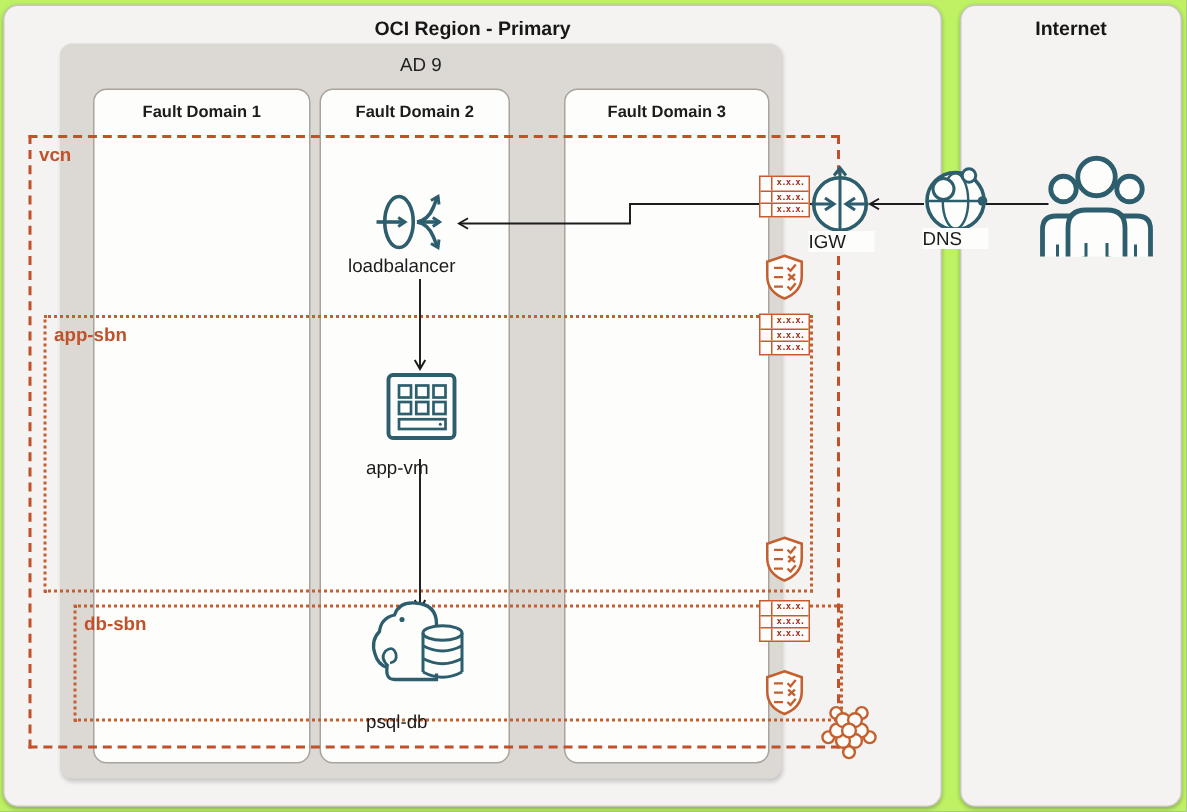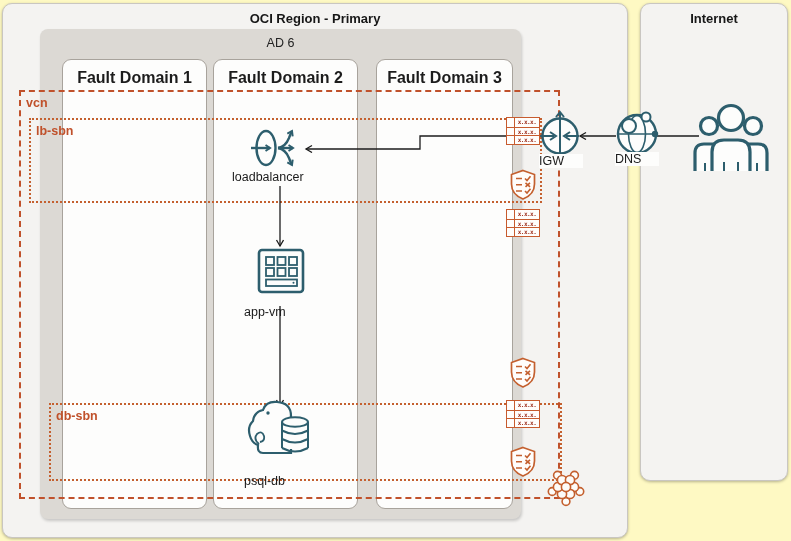--- a/index.html
+++ b/index.html
@@ -1,52 +1,52 @@
 <!DOCTYPE html>
 <html><head>
 <meta charset="utf-8">
 <style>
   * { box-sizing: border-box; margin: 0; padding: 0; }
   body { margin: 0; background: #4b6a74; }
   .canvas {
     position: relative; width: 791px; height: 541px;
-    background: #fef9c3; overflow: hidden;
+    background: #bef264; overflow: hidden;
     font-family: "Liberation Sans", sans-serif;
     text-decoration: underline;
   }
   .panel {
     position: absolute; background: #f4f3f1;
     border: 1px solid #c9c6c1; border-radius: 10px;
     box-shadow: 0 1px 3px rgba(0,0,0,.28);
   }
   #region-panel { left: 2px; top: 3px; width: 626px; height: 535px; }
-  #internet-panel { left: 640px; top: 3px; width: 148px; height: 478px; }
+  #internet-panel { left: 640px; top: 3px; width: 148px; height: 535px; }
   .panel-title {
     position: absolute; top: 7px; width: 100%; text-align: center;
     font-weight: bold; font-size: 13px; color: #171717;
   }
   #ad-panel {
     position: absolute; left: 40px; top: 29px; width: 481px; height: 490px;
     background: #dcd9d4; border-radius: 8px;
     box-shadow: 1px 2px 3px rgba(0,0,0,.18);
   }
   #ad-label {
     position: absolute; left: 40px; top: 36px; width: 481px;
     text-align: center; font-size: 12.5px; color: #222;
   }
   .fd {
     position: absolute; top: 59px; height: 450px;
     background: #fdfdfc; border: 1px solid #a8a39c; border-radius: 9px;
   }
   #fd1 { left: 62px;  width: 145px; }
-  #fd2 { left: 213px; width: 145px; }
+  #fd2 { left: 213px; width: 127px; }
   #fd3 { left: 364px; width: 137px; margin-left: 12px; }
   .fd-label {
     padding-top: 9px; text-align: center;
-    font-weight: bold; font-size: 16px; color: #1c1c1c;
+    font-weight: bold; font-size: 11px; color: #1c1c1c;
   }
   .vcn {
     position: absolute; left: 19px; top: 90px; width: 541px; height: 409px;
     border: 2px dashed #c0512b; z-index: 1;
   }
   .sbn {
     position: absolute; left: 29px; width: 513px;
     border: 2px dotted #c4602f; z-index: 1;
   }
   #sbn-lb  { top: 118px; height: 85px; }
@@ -89,37 +89,37 @@
 
   <div class="panel" id="region-panel">
     <div class="panel-title">OCI Region - Primary</div>
   </div>
 
   <div class="panel" id="internet-panel">
     <div class="panel-title">Internet</div>
   </div>
 
   <div id="ad-panel"></div>
-  <div id="ad-label">AD 6</div>
+  <div id="ad-label">AD 9</div>
 
   <div class="fd" id="fd1">
     <div class="fd-label">Fault Domain 1</div>
   </div>
   <div class="fd" id="fd2">
     <div class="fd-label">Fault Domain 2</div>
   </div>
   <div class="fd" id="fd3">
     <div class="fd-label">Fault Domain 3</div>
   </div>
 
   <div class="vcn">
     <div class="net-label">vcn</div>
   </div>
-  <div class="sbn" id="sbn-lb">
-    <div class="net-label">lb-sbn</div>
+  <div class="sbn" id="sbn-app">
+    <div class="net-label">app-sbn</div>
   </div>
   <div class="sbn" id="sbn-db">
     <div class="net-label">db-sbn</div>
   </div>
 
   <svg id="connector-svg" width="791" height="541">
     <defs>
       <marker id="mB" markerUnits="userSpaceOnUse" markerWidth="12" markerHeight="12" refX="7" refY="4" orient="auto">
         <path d="M1,0.5 L7,4 L1,7.5" fill="none" stroke="#1c1c1c" stroke-width="1.3"></path>
       </marker>

